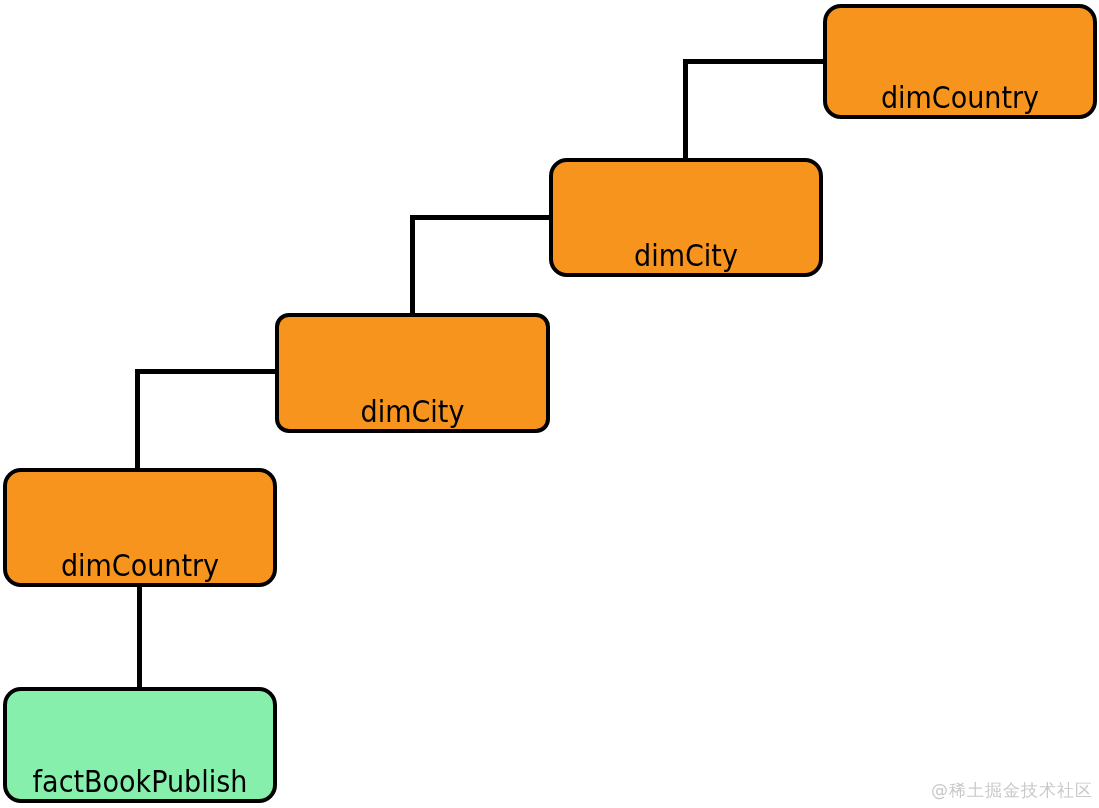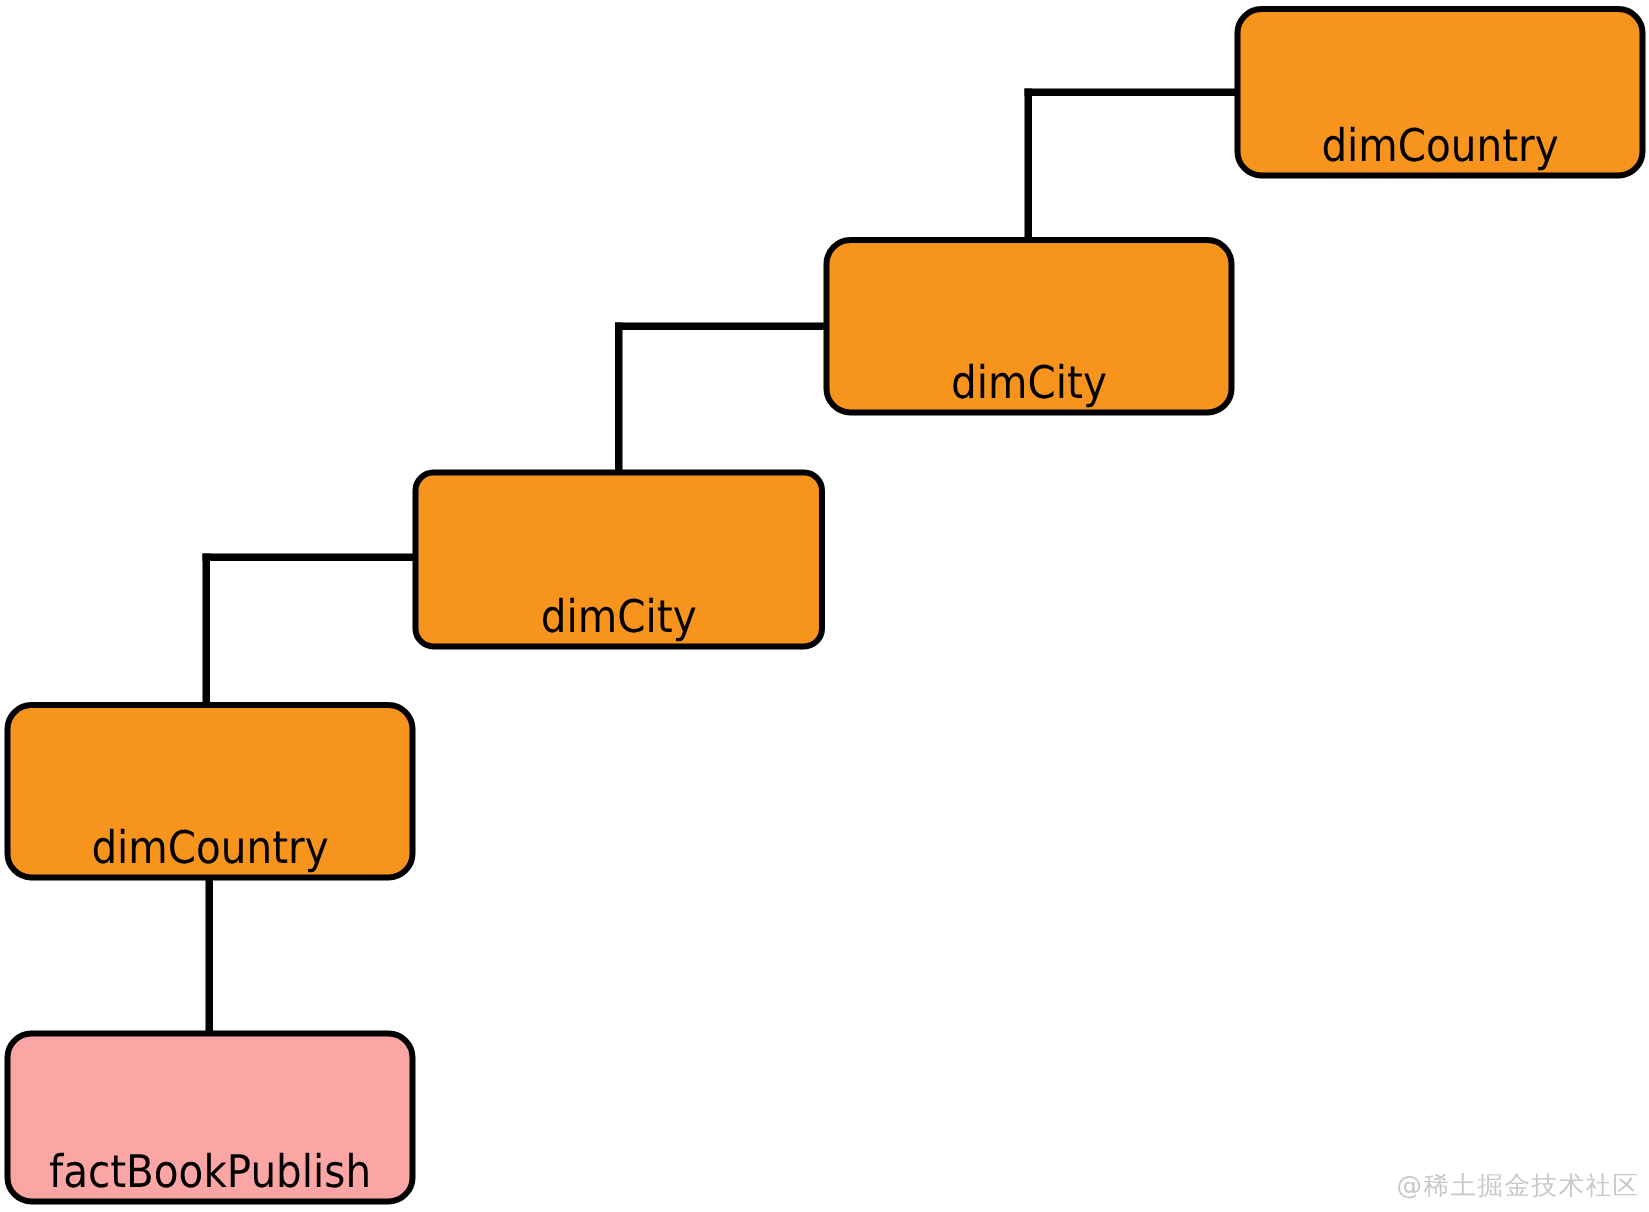--- a/index.html
+++ b/index.html
@@ -22,21 +22,21 @@
     border-radius: 18px;
     display: flex;
     align-items: flex-end;
     justify-content: center;
     font-size: 30px;
     color: #000000;
     font-family: "DejaVu Sans", "Liberation Sans", sans-serif;
     font-stretch: condensed;
   }
   .node-dim { background: #F7941E; }
-  .node-fact { background: #fca5a5; }
+  .node-fact { background: #86efac; }
 
   #n-dimCountry      { left: 823px; top: 4px;   width: 274px; height: 115px; }
   #n-dimState        { left: 549px; top: 158px; width: 274px; height: 119px; }
   #n-dimCity         { left: 275px; top: 313px; width: 275px; height: 120px; border-radius: 14px; }
   #n-dimLocation     { left: 3px;   top: 468px; width: 274px; height: 119px; }
   #n-factBookPublish { left: 3px;   top: 687px; width: 274px; height: 116px; }
 
   .edge-seg {
     position: absolute;
     background: #000000;

